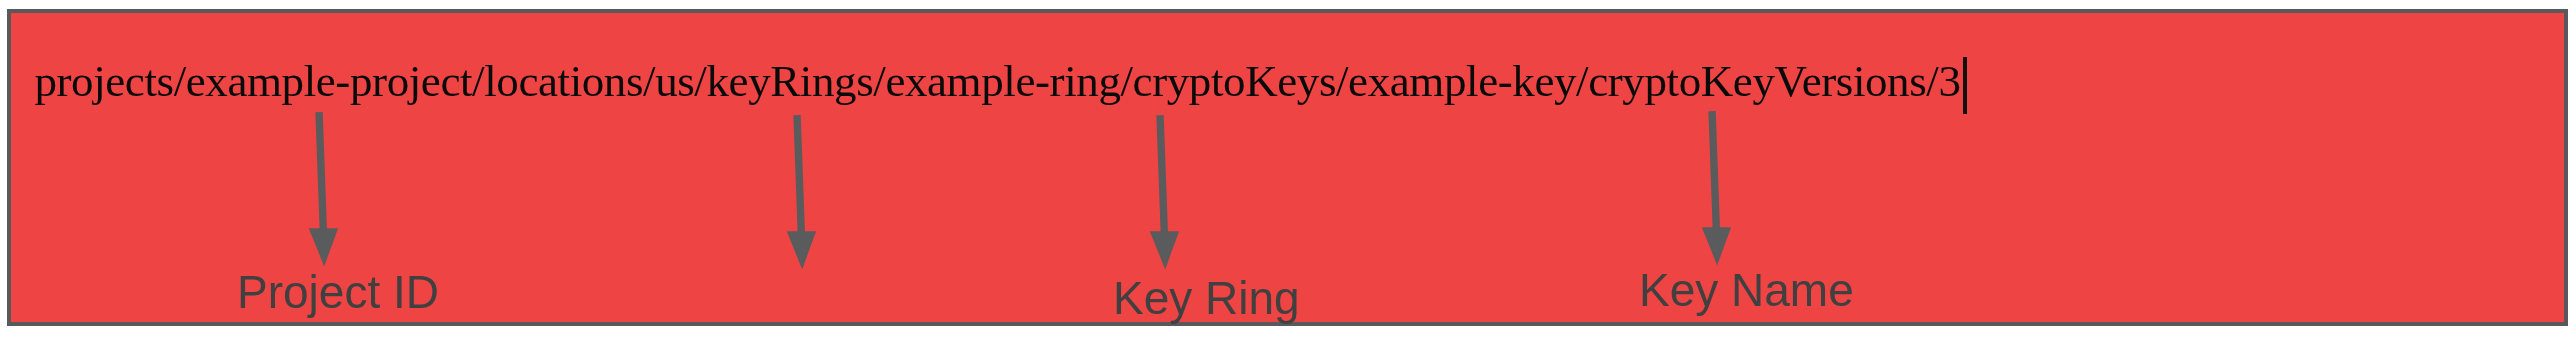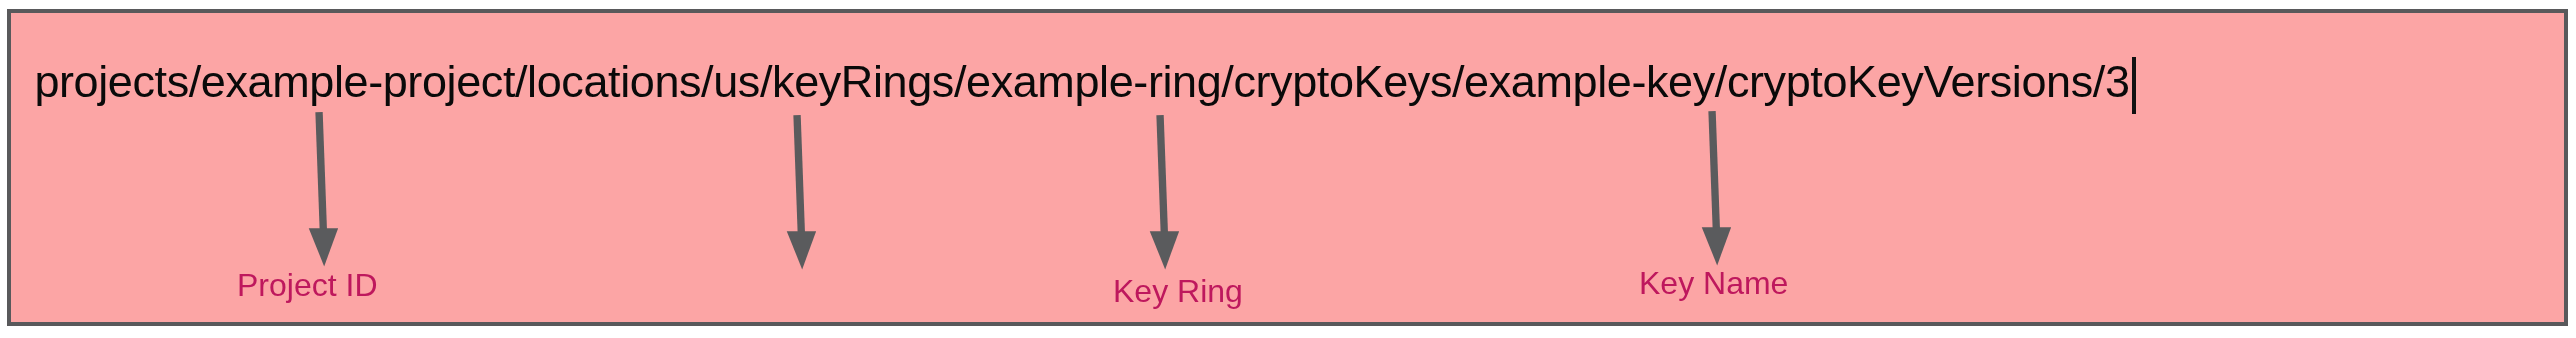--- a/index.html
+++ b/index.html
@@ -16,21 +16,22 @@
     overflow: hidden;
   }
   .frame {
     position: absolute;
     left: 7.4px;
     top: 8.8px;
     width: 2561px;
     height: 317px;
     border: 4.4px solid #59595b;
     box-sizing: border-box;
-    background: #fca5a5;
+    background: #ef4444;
+    font-family: Liberation Serif, serif;
   }
   .path-line {
     position: absolute;
     left: 23px;
     top: 46px;
     font-size: 45px;
     line-height: 1;
     letter-spacing: -0.4px;
     white-space: nowrap;
     color: #0a0a0a;
@@ -43,23 +44,23 @@
     height: 57px;
     background: #111111;
   }
   .arrow {
     position: absolute;
     width: 47px;
     height: 156px;
   }
   .label {
     position: absolute;
-    font-size: 32px;
+    font-size: 46px;
     line-height: 1;
-    color: #be185d;
+    color: #404040;
     white-space: nowrap;
   }
 </style>
 </head>
 <body>
 
 <div class="canvas">
 
   <div class="frame">
     <div class="path-line">

